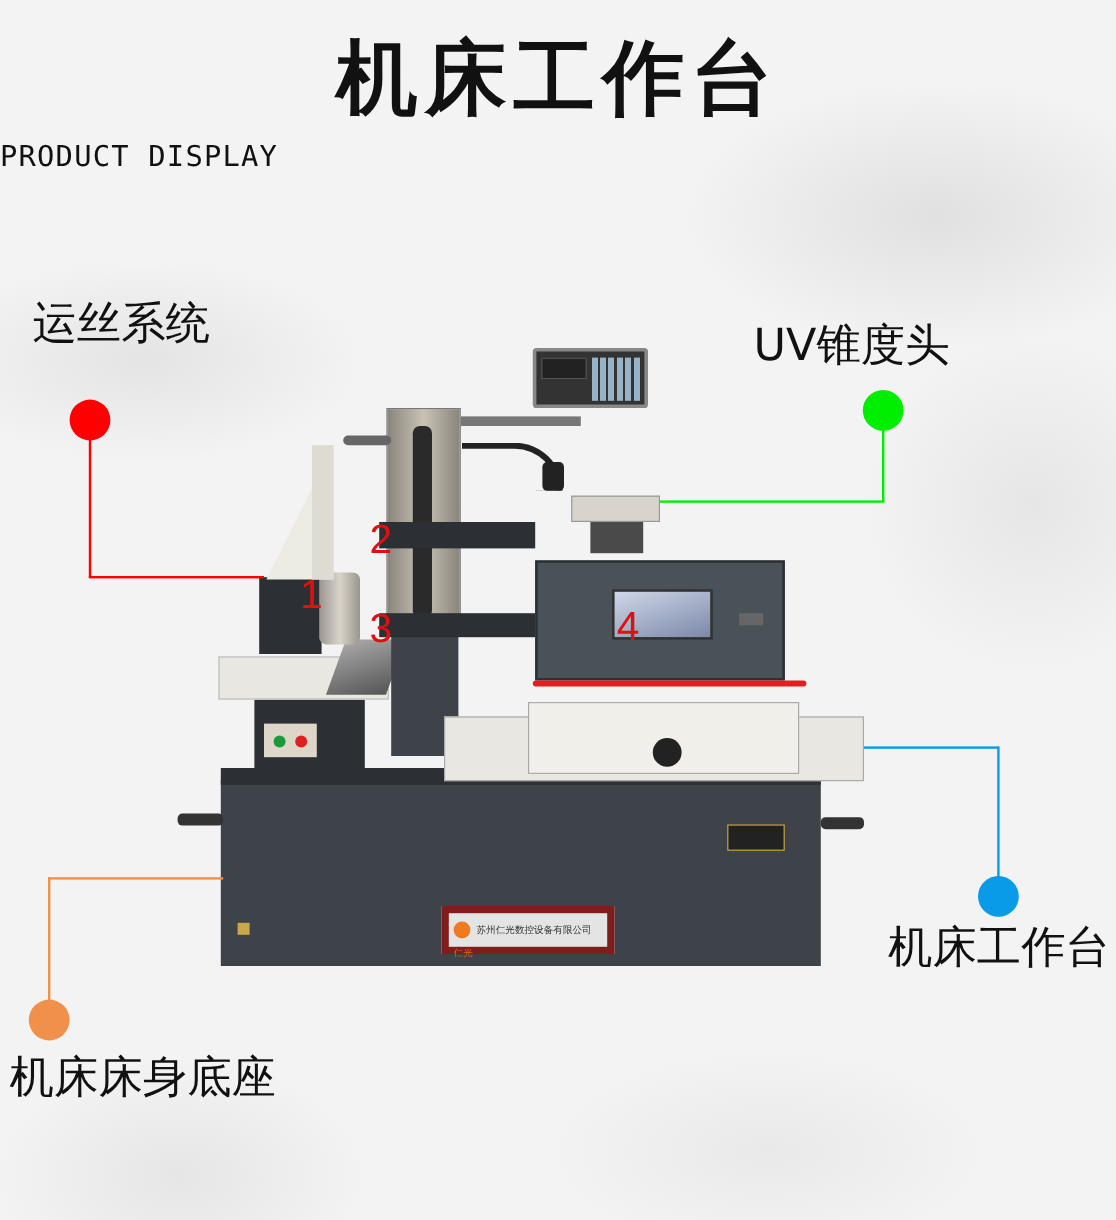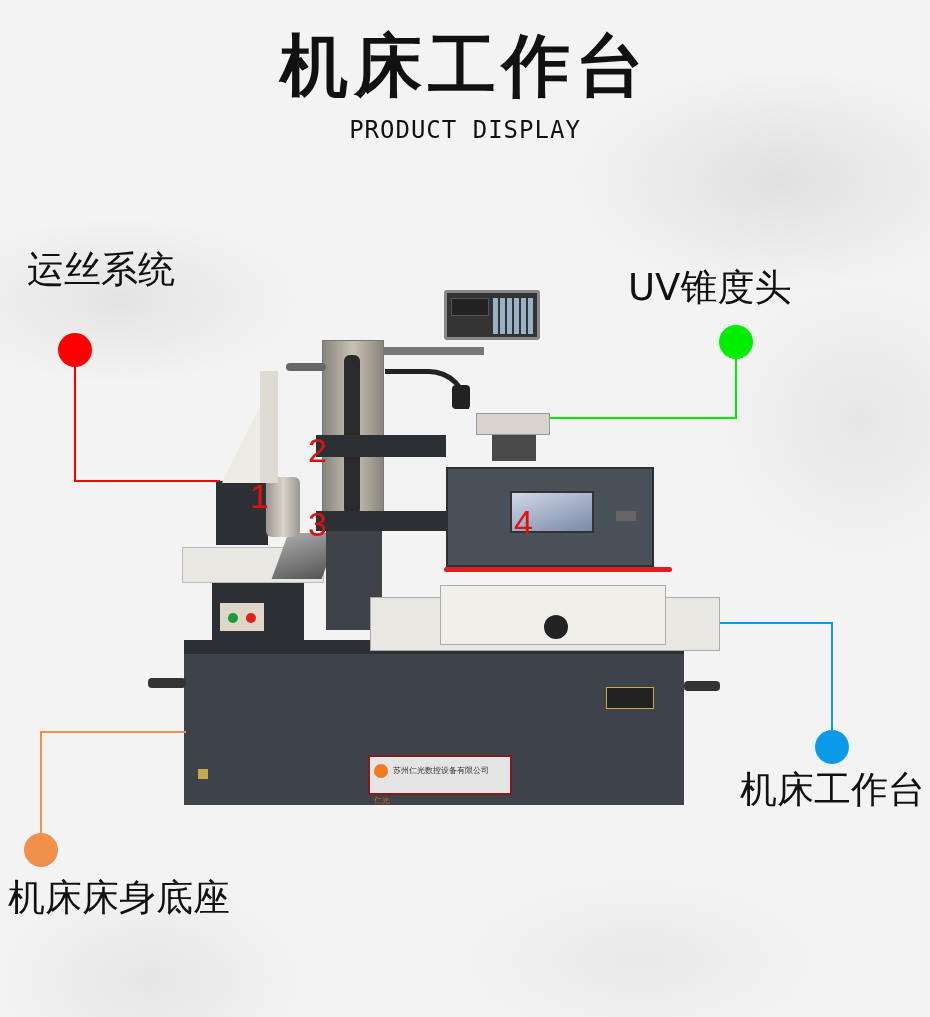--- a/index.html
+++ b/index.html
@@ -7,21 +7,21 @@
 body{position:relative;font-family:"DejaVu Sans",sans-serif;
  background:
   radial-gradient(ellipse 260px 120px at 120px 300px, rgba(200,200,200,.35), transparent 70%),
   radial-gradient(ellipse 300px 160px at 780px 180px, rgba(190,190,190,.35), transparent 70%),
   radial-gradient(ellipse 200px 200px at 860px 420px, rgba(200,200,200,.3), transparent 70%),
   radial-gradient(ellipse 220px 140px at 150px 980px, rgba(205,205,205,.35), transparent 70%),
   radial-gradient(ellipse 260px 120px at 640px 960px, rgba(210,210,210,.3), transparent 70%),
   #f3f3f3;}
 .abs{position:absolute;}
 .title{left:0;width:930px;top:26px;text-align:center;font-size:68px;font-weight:bold;color:#111;letter-spacing:6px;line-height:80px;font-family:"DejaVu Sans",sans-serif;}
-.subtitle{left:0;width:930px;top:116px;text-align:center;font-size:24px;color:#111;letter-spacing:1px;font-family:"DejaVu Sans Mono",monospace;}
+.subtitle{left:0;width:930px;top:116px;font-size:24px;color:#111;letter-spacing:1px;font-family:"DejaVu Sans Mono",monospace;}
 .label{font-size:37px;color:#111;line-height:44px;white-space:nowrap;font-family:"DejaVu Sans",sans-serif;}
 .dot{width:34px;height:34px;border-radius:50%;}
 .line{}
 
 .m-dark{background:#3d4349;}
 .m-dark2{background:#2c3035;}
 .m-light{background:#e9e7e2;}
 .m-metal{background:linear-gradient(90deg,#9a9690,#d8d4ca,#9a9690);}
 .num{color:#e01010;font-size:34px;font-family:"Liberation Sans",sans-serif;line-height:34px;}
 </style>
@@ -32,24 +32,24 @@
 <div class="abs subtitle">PRODUCT DISPLAY</div>
 
 <div class="abs" style="left:140px;top:285px;width:590px;height:525px;">
 
   <div class="abs m-dark" style="left:44px;top:365px;width:500px;height:155px;"></div>
   <div class="abs m-dark2" style="left:44px;top:355px;width:500px;height:14px;"></div>
 
   <div class="abs" style="left:8px;top:393px;width:38px;height:10px;background:#333;border-radius:4px;"></div>
   <div class="abs" style="left:544px;top:396px;width:36px;height:10px;background:#333;border-radius:4px;"></div>
 
-  <div class="abs" style="left:228px;top:470px;width:144px;height:40px;background:#e4e4e4;border:2px solid #7f1d1d;padding:3px 4px;">
+  <div class="abs" style="left:228px;top:470px;width:144px;height:40px;background:#e4e4e4;border:6px solid #7f1d1d;padding:3px 4px;">
     <span style="display:inline-block;width:14px;height:14px;border-radius:50%;background:#f07a20;vertical-align:middle;"></span>
     <span style="font-size:8px;color:#333;vertical-align:middle;">苏州仁光数控设备有限公司</span>
-    <div style="font-size:8px;color:#e06010;margin-top:16px;">仁光</div>
+    <div style="font-size:8px;color:#e06010;margin-top:6px;">仁光</div>
   </div>
 
   <div class="abs" style="left:466px;top:402px;width:48px;height:22px;background:#222;border:1px solid #c9a84a;"></div>
 
   <div class="abs" style="left:58px;top:484px;width:10px;height:10px;background:#c9a84a;"></div>
 
   <div class="abs m-dark2" style="left:72px;top:298px;width:92px;height:70px;"></div>
   <div class="abs" style="left:80px;top:318px;width:44px;height:28px;background:#ddd6c9;">
     <span class="abs" style="left:8px;top:10px;width:10px;height:10px;border-radius:50%;background:#1a9a3a;"></span>
     <span class="abs" style="left:26px;top:10px;width:10px;height:10px;border-radius:50%;background:#e02020;"></span>

